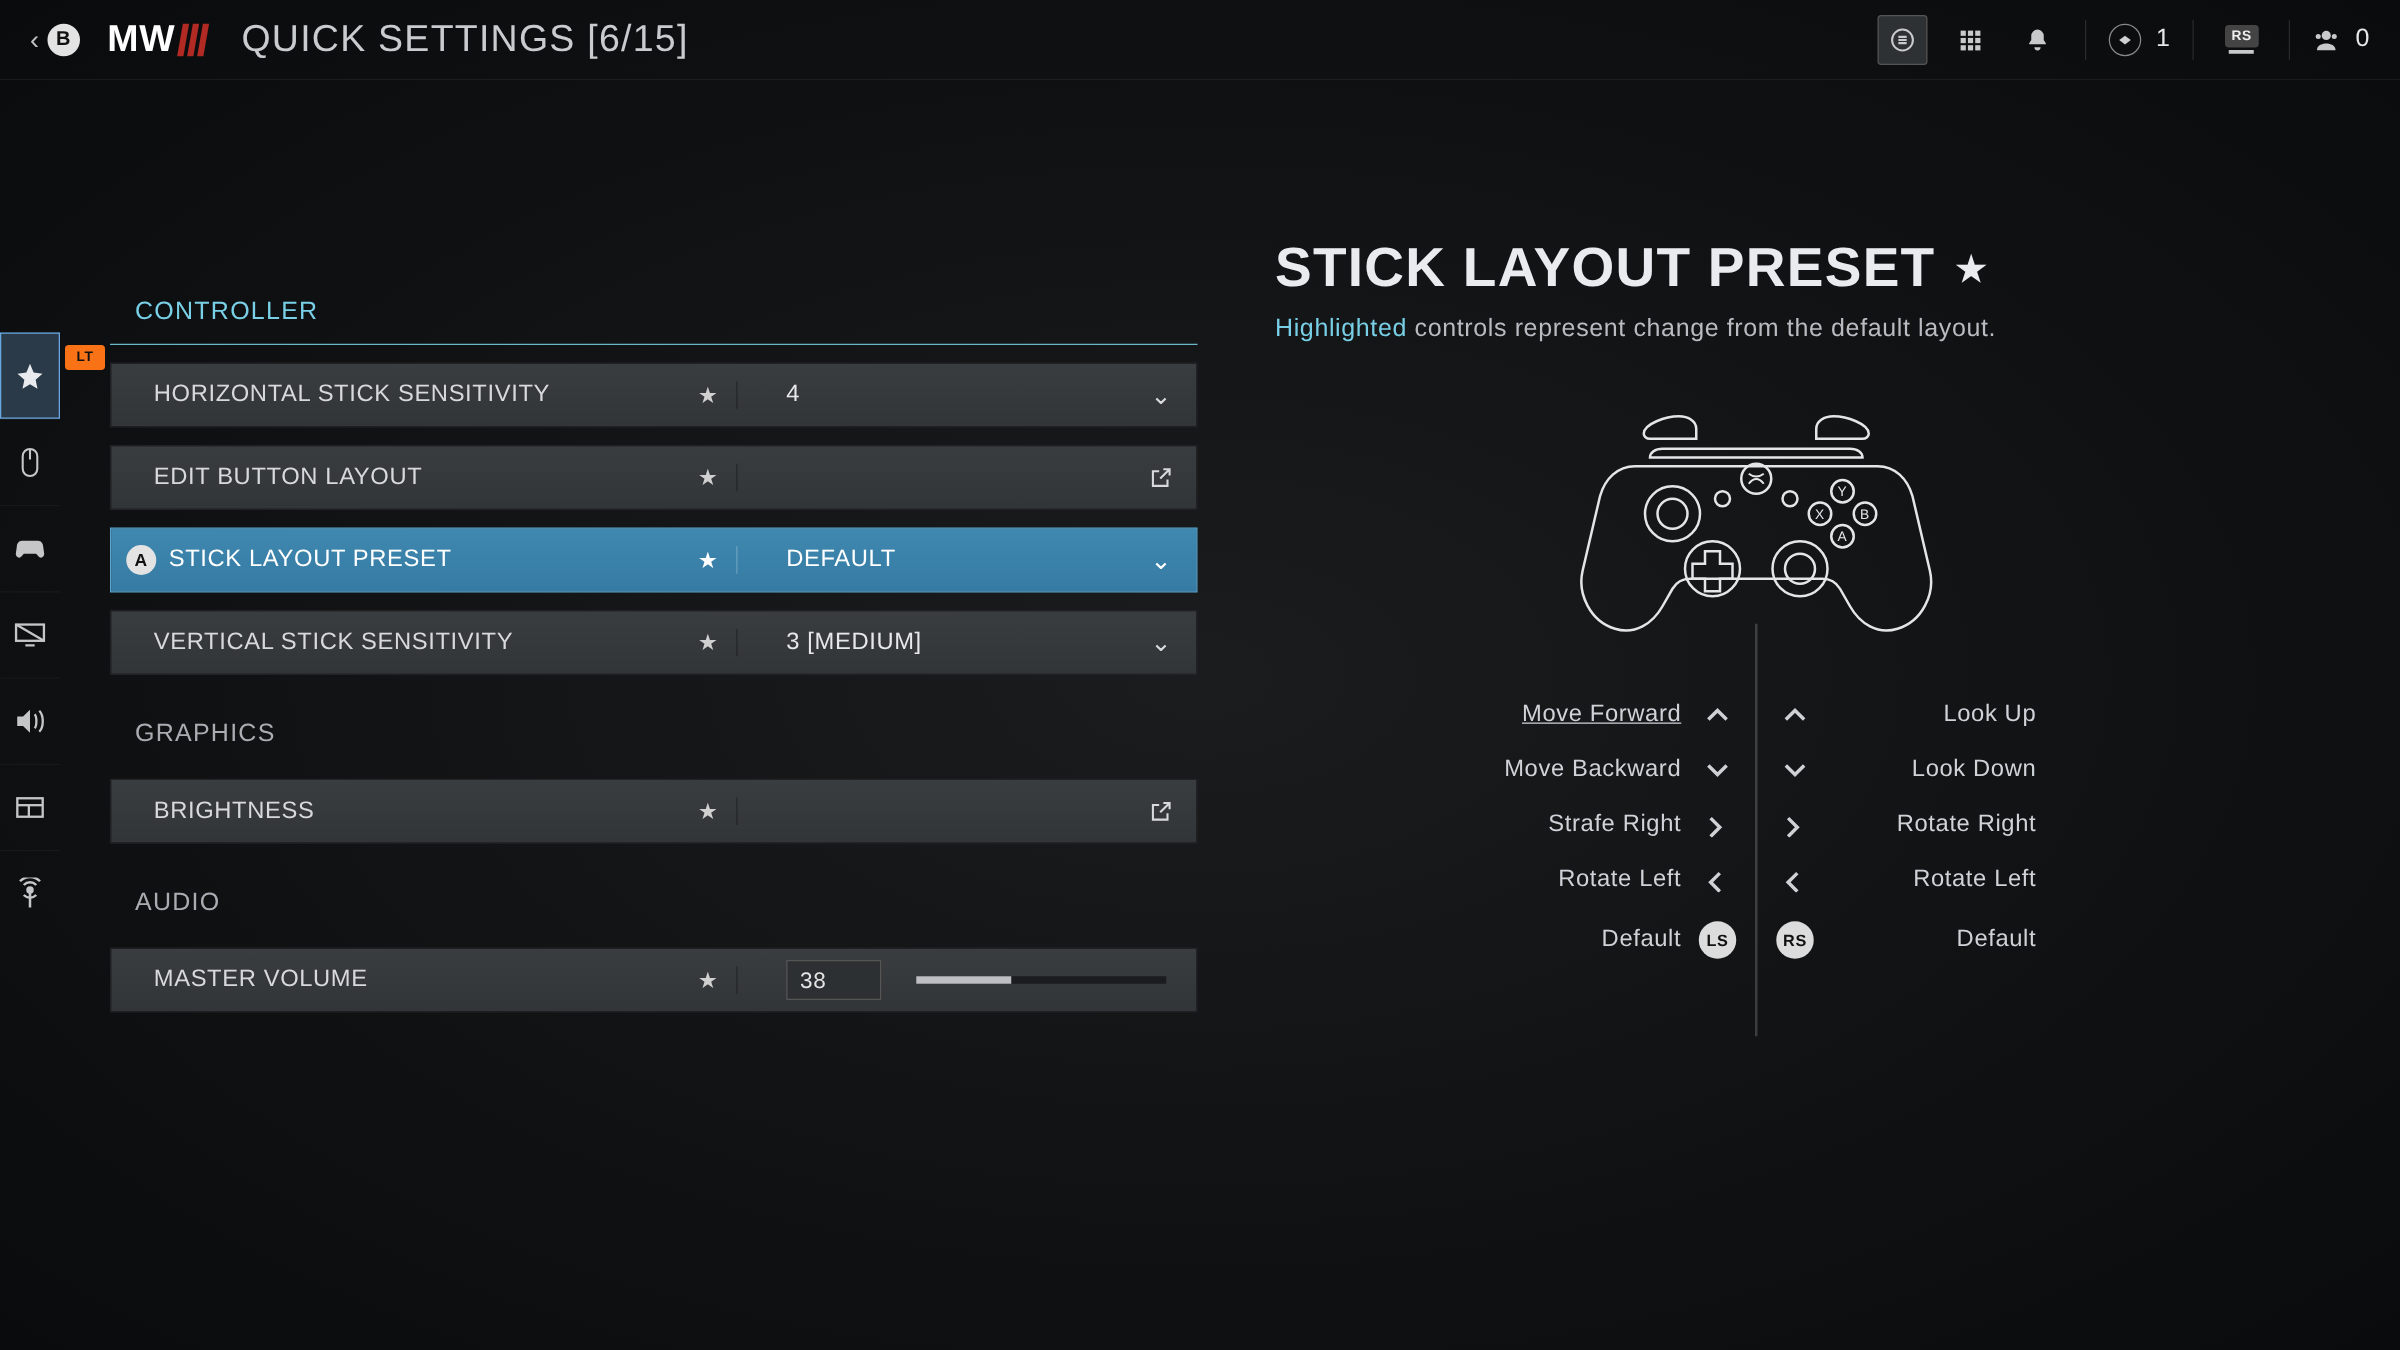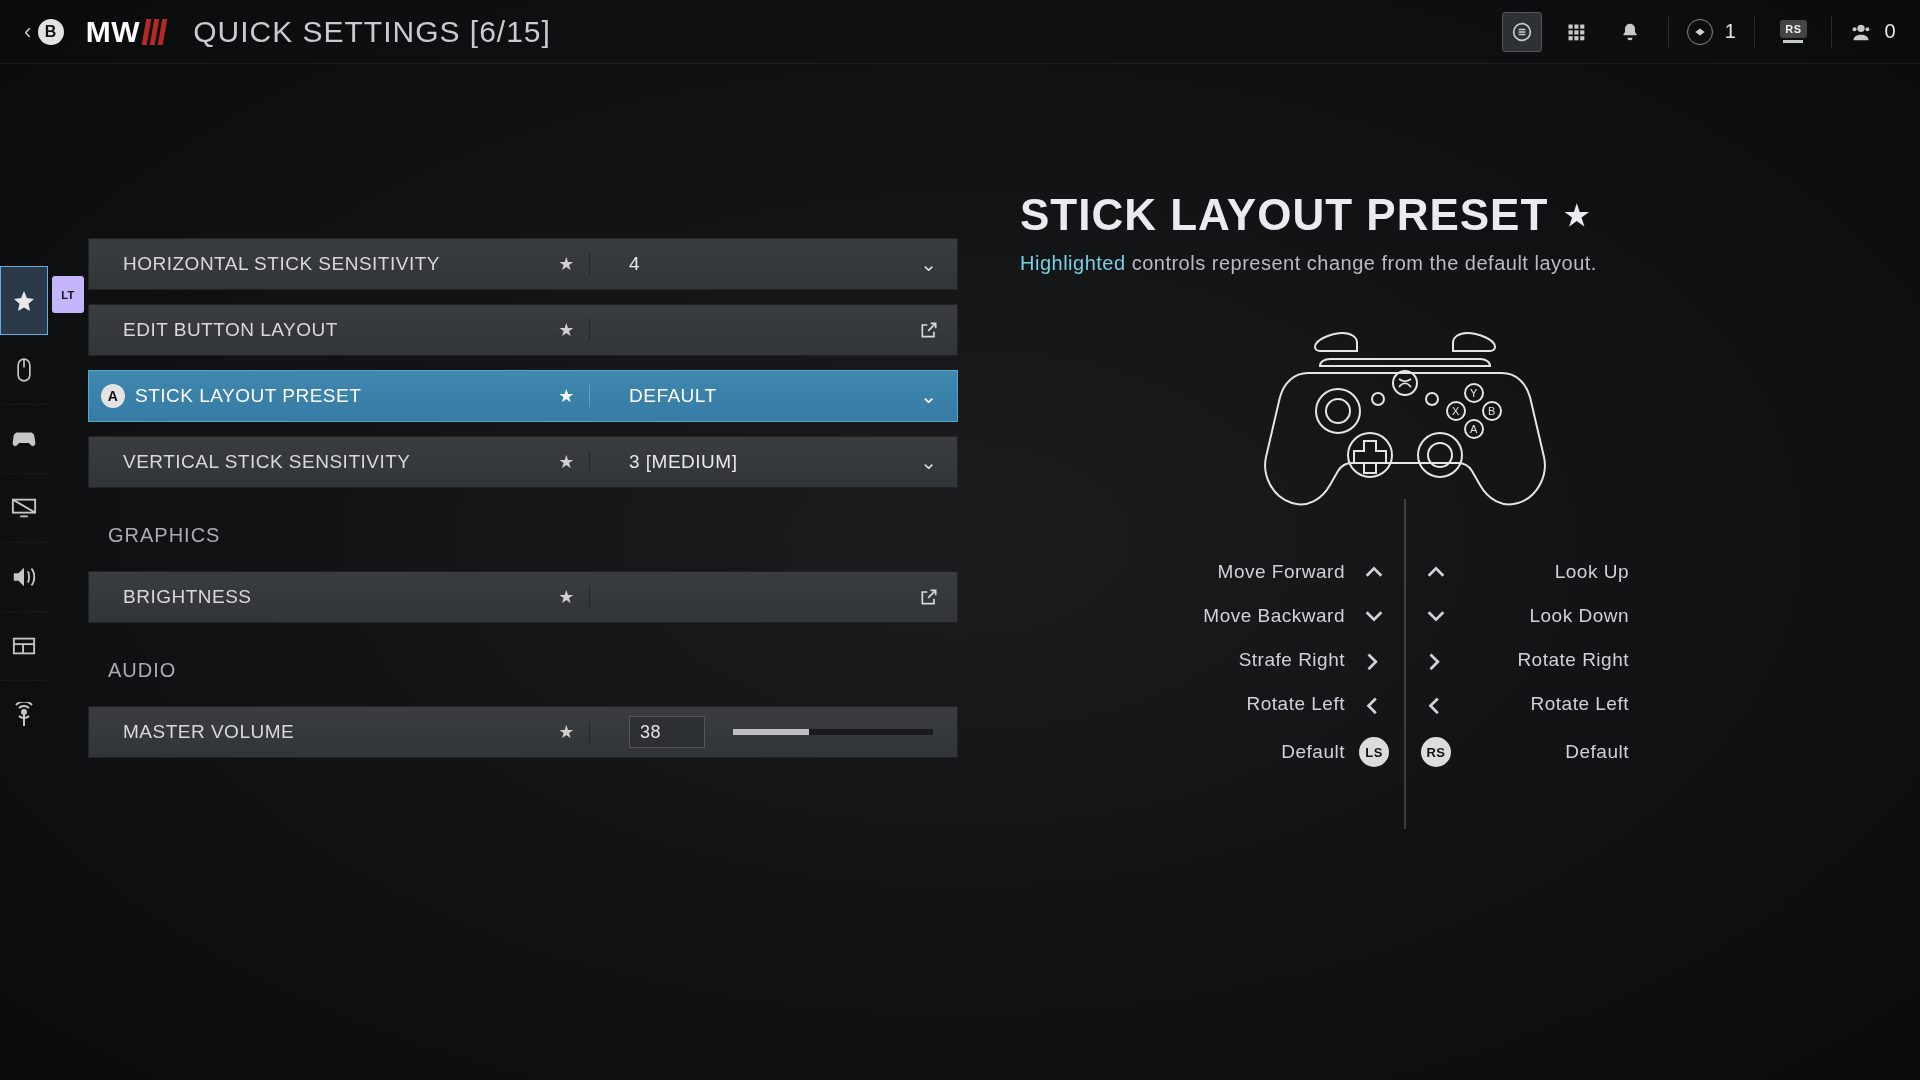--- a/index.html
+++ b/index.html
@@ -66,22 +66,22 @@
   }
   .nav-item {
     width:48px; height:69px;
     display:flex; align-items:center; justify-content:center;
     color:#c4c6c8;
     border-top:1px solid rgba(255,255,255,0.04);
   }
   .nav-item.active { background:#2b3a49; border:1px solid #69a8e0; }
   .lt-badge {
     position:absolute; left:52px; top:276px;
-    width:32px; height:37px;
-    background:#c4b5fd; color:#111; font-size:11px; font-weight:800;
+    width:32px; height:20px;
+    background:#f97316; color:#111; font-size:11px; font-weight:800;
     display:flex; align-items:center; justify-content:center;
     border-radius:3px;
   }
 
   
   .settings-col { position:absolute; left:88px; top:224px; width:870px; }
   .section-label {
     font-size:20px; letter-spacing:1px; color:#78cfe6;
     padding:14px 20px 14px 20px;
     border-bottom:1px solid #6bb7c9;
@@ -277,20 +277,21 @@
         <circle cx="12" cy="10" r="2" fill="#c4c6c8"></circle>
         <path d="M7 6a7 7 0 0 1 10 0M4 3a11 11 0 0 1 16 0M17 14a7 7 0 0 1-10 0"></path>
         <line x1="12" y1="12" x2="12" y2="24"></line>
       </svg>
   </div>
 </div>
 <div class="lt-badge">LT</div>
 
 <div class="settings-col">
 
+  <div class="section-label">CONTROLLER</div>
 
   <div class="setting-row">
     <div class="row-label">
         <span>HORIZONTAL STICK SENSITIVITY</span>
       </div>
     <div class="star-cell">★</div>
     <div class="value-cell">4</div>
     <div class="tail-icon">⌄</div>
   </div>
 
@@ -398,21 +399,21 @@
       <circle cx="232" cy="82" r="9"></circle>
         <text x="232" y="86" text-anchor="middle" font-size="11" fill="#e3e5e7" stroke="none">B</text>
       <circle cx="214" cy="100" r="9"></circle>
         <text x="214" y="104" text-anchor="middle" font-size="11" fill="#e3e5e7" stroke="none">A</text>
     </svg>
   </div>
 
   <div class="mapping">
     <div class="map-grid" id="map-grid">
       <div class="sep"></div>
-    <div class="map-l" style="grid-area: 1 / 1;">Move Forward</div>
+    <div class="map-l" style="grid-area: 1 / 1; text-decoration: underline;">Move Forward</div>
         <div class="arrow" style="grid-area: 1 / 2;">
           <svg width="22" height="20" viewBox="0 0 24 20">
             <path d="M4 14l8-8 8 8"></path>
           </svg>
         </div>
         <div class="arrow" style="grid-area: 1 / 4;">
           <svg width="22" height="20" viewBox="0 0 24 20">
             <path d="M4 14l8-8 8 8"></path>
           </svg>
         </div>

